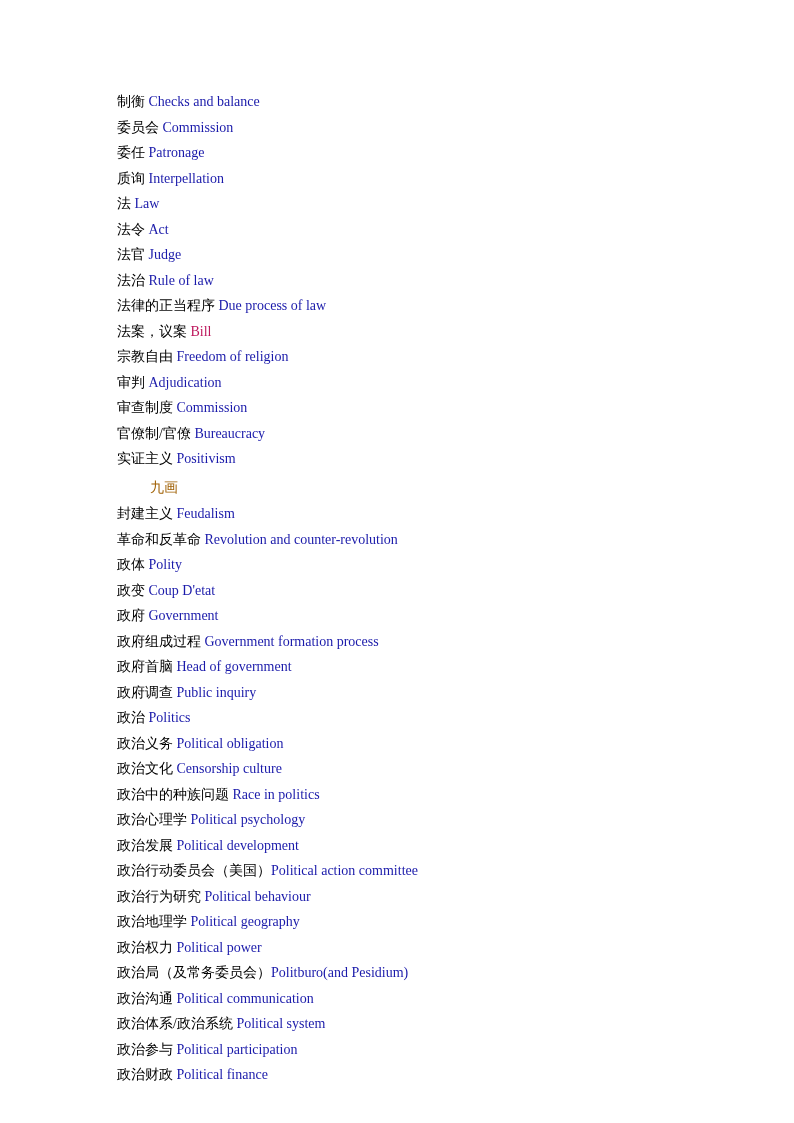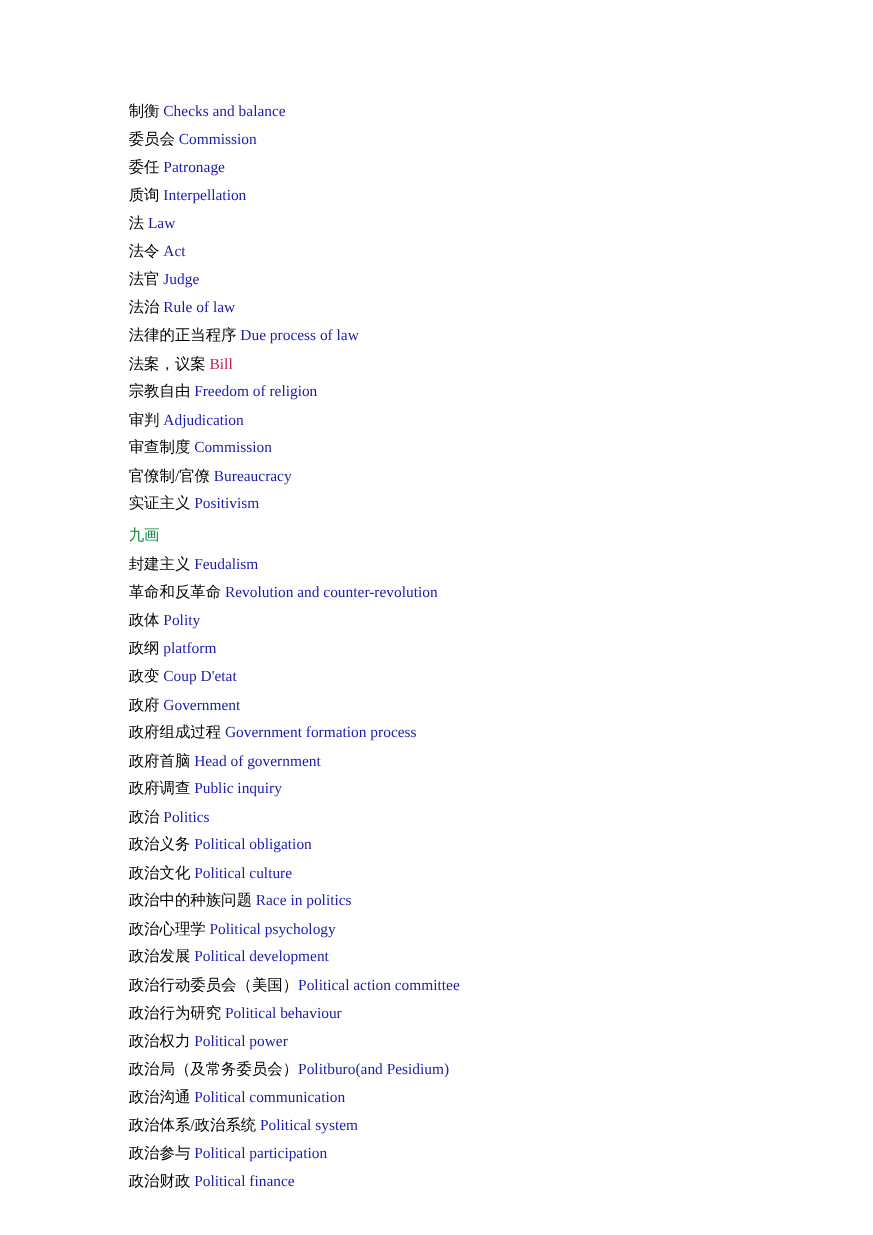--- a/index.html
+++ b/index.html
@@ -20,24 +20,25 @@
       line-height: 1.75;
       margin-bottom: 1px;
     }
     .chinese {
       color: #000000;
     }
     .english {
       color: #1a1aaa;
     }
     .section-heading {
-      color: #15803d;
+      color: #a16207;
       font-weight: normal;
       margin-top: 4px;
       margin-bottom: 2px;
+      margin-left: 33px;
     }
     .bill-highlight {
       color: #be185d;
     }
   </style>
 </head>
 <body>
 
 <div>
   <div class="entry">
@@ -91,23 +92,20 @@
   <div class="entry">
     <span class="chinese">封建主义 </span><span class="english">Feudalism</span>
   </div>
   <div class="entry">
     <span class="chinese">革命和反革命 </span><span class="english">Revolution and counter-revolution</span>
   </div>
   <div class="entry">
     <span class="chinese">政体 </span><span class="english">Polity</span>
   </div>
   <div class="entry">
-    <span class="chinese">政纲 </span><span class="english">platform</span>
-  </div>
-  <div class="entry">
     <span class="chinese">政变 </span><span class="english">Coup D'etat</span>
   </div>
   <div class="entry">
     <span class="chinese">政府 </span><span class="english">Government</span>
   </div>
   <div class="entry">
     <span class="chinese">政府组成过程 </span><span class="english">Government formation process</span>
   </div>
   <div class="entry">
     <span class="chinese">政府首脑 </span><span class="english">Head of government</span>
@@ -115,36 +113,39 @@
   <div class="entry">
     <span class="chinese">政府调查 </span><span class="english">Public inquiry</span>
   </div>
   <div class="entry">
     <span class="chinese">政治 </span><span class="english">Politics</span>
   </div>
   <div class="entry">
     <span class="chinese">政治义务 </span><span class="english">Political obligation</span>
   </div>
   <div class="entry">
-    <span class="chinese">政治文化 </span><span class="english">Political culture</span>
+    <span class="chinese">政治文化 </span><span class="english">Censorship culture</span>
   </div>
   <div class="entry">
     <span class="chinese">政治中的种族问题 </span><span class="english">Race in politics</span>
   </div>
   <div class="entry">
     <span class="chinese">政治心理学 </span><span class="english">Political psychology</span>
   </div>
   <div class="entry">
     <span class="chinese">政治发展 </span><span class="english">Political development</span>
   </div>
   <div class="entry">
     <span class="chinese">政治行动委员会（美国）</span><span class="english">Political action committee</span>
   </div>
   <div class="entry">
     <span class="chinese">政治行为研究 </span><span class="english">Political behaviour</span>
+  </div>
+  <div class="entry">
+    <span class="chinese">政治地理学 </span><span class="english">Political geography</span>
   </div>
   <div class="entry">
     <span class="chinese">政治权力 </span><span class="english">Political power</span>
   </div>
   <div class="entry">
     <span class="chinese">政治局（及常务委员会）</span><span class="english">Politburo(and Pesidium)</span>
   </div>
   <div class="entry">
     <span class="chinese">政治沟通 </span><span class="english">Political communication</span>
   </div>

